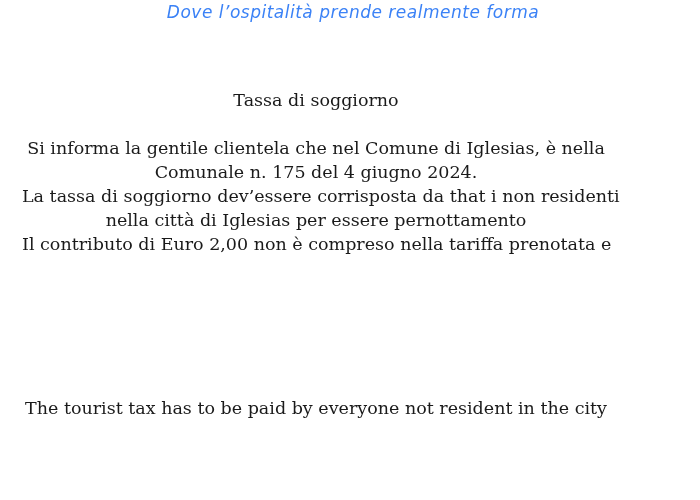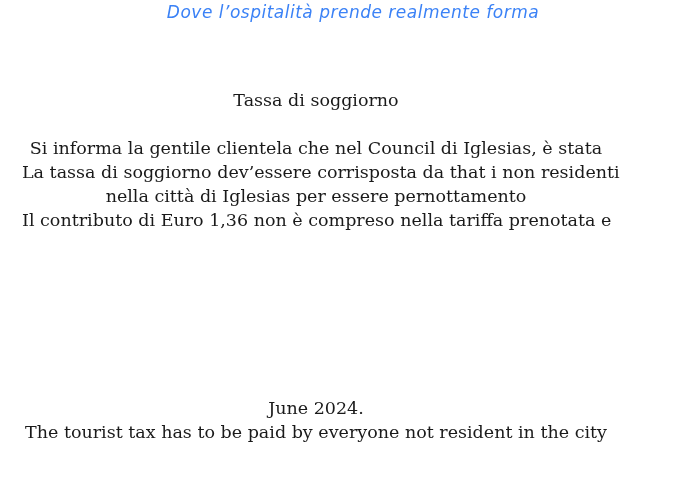--- a/index.html
+++ b/index.html
@@ -54,25 +54,25 @@
   #en-section { top: 372px; }
 </style>
 </head>
 <body>
 
 <div class="tagline">Dove l’ospitalità prende realmente forma</div>
 
 <div class="section" id="it-section">
   <div class="heading">Tassa di soggiorno</div>
   <div class="body-lines">
-    <span class="line">Si informa la gentile clientela che nel Council di Iglesias, è stata</span>
+    <span class="line">Si informa la gentile clientela che nel Comune di Iglesias, è nella</span>
+    <span class="line">Comunale n. 175 del 4 giugno 2024.</span>
     <span class="line">La tassa di soggiorno dev’essere corrisposta da that i non residenti</span>
     <span class="line">nella città di Iglesias per essere pernottamento</span>
-    <span class="line">Il contributo di Euro 1,36 non è compreso nella tariffa prenotata e</span>
+    <span class="line">Il contributo di Euro 2,00 non è compreso nella tariffa prenotata e</span>
   </div>
 </div>
 
 <div class="section" id="en-section">
   <div class="body-lines">
-    <span class="line">June 2024.</span>
     <span class="line">The tourist tax has to be paid by everyone not resident in the city</span>
   </div>
 </div>
 
 </body></html>

